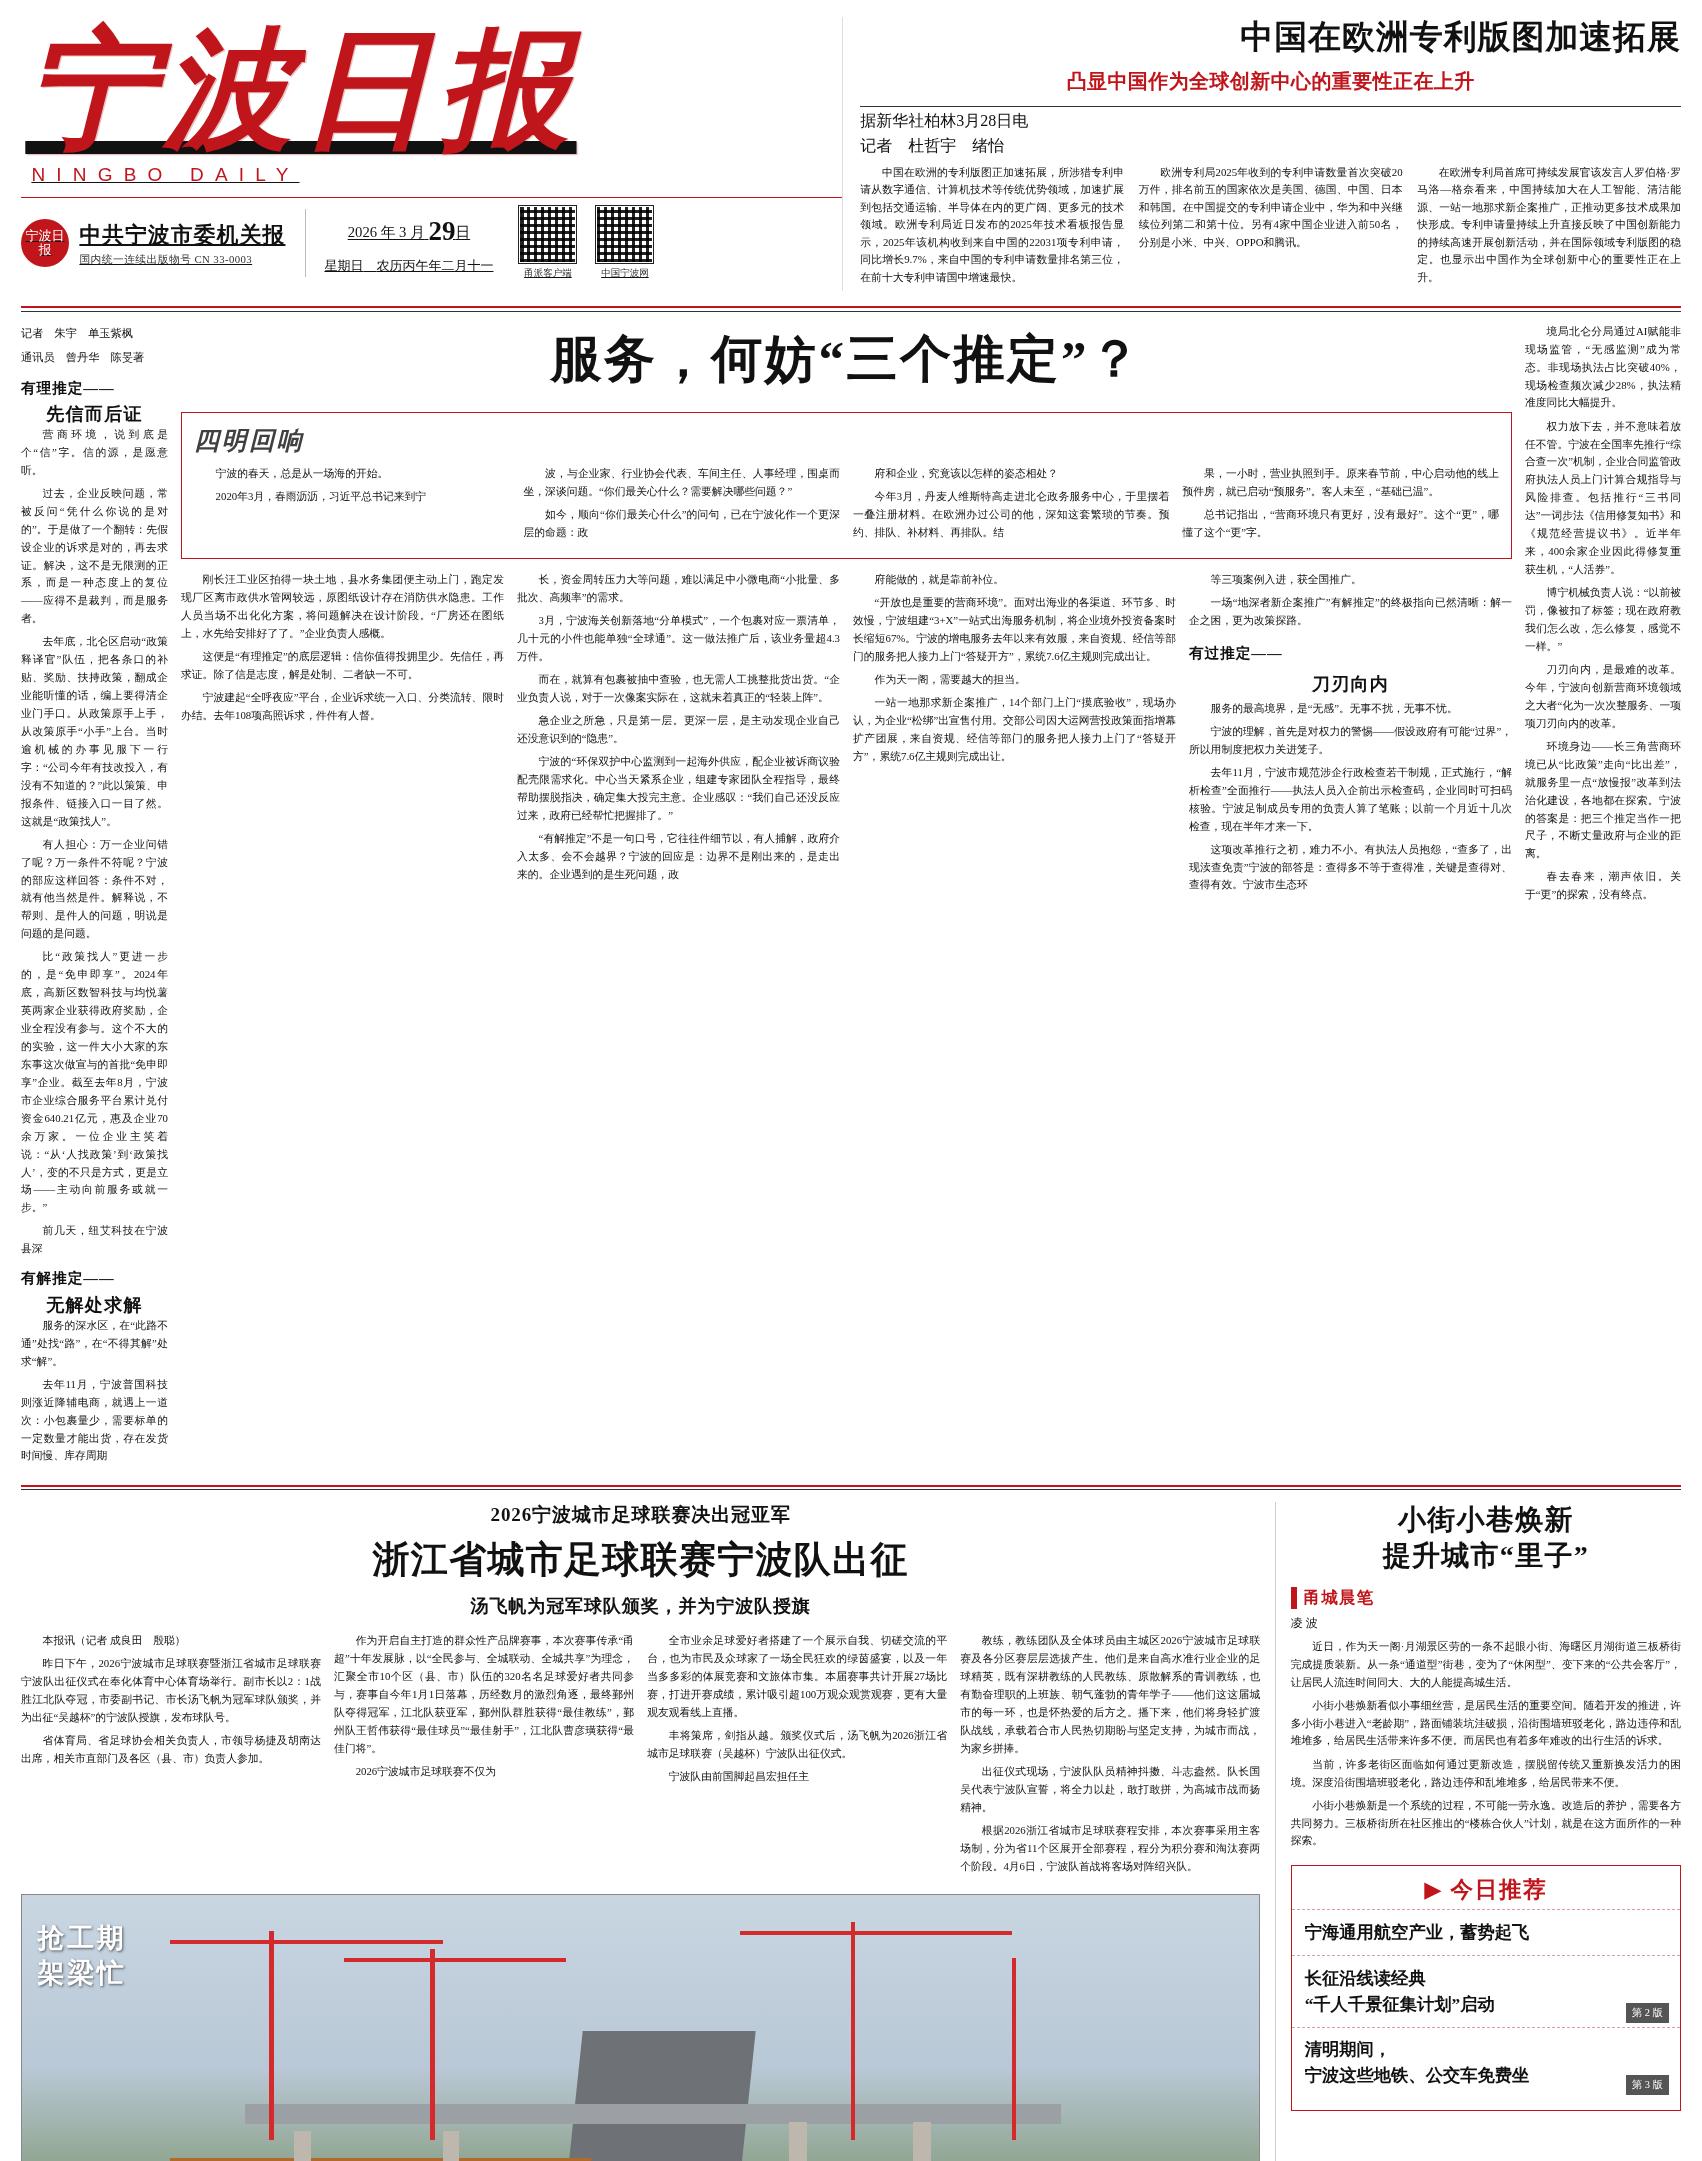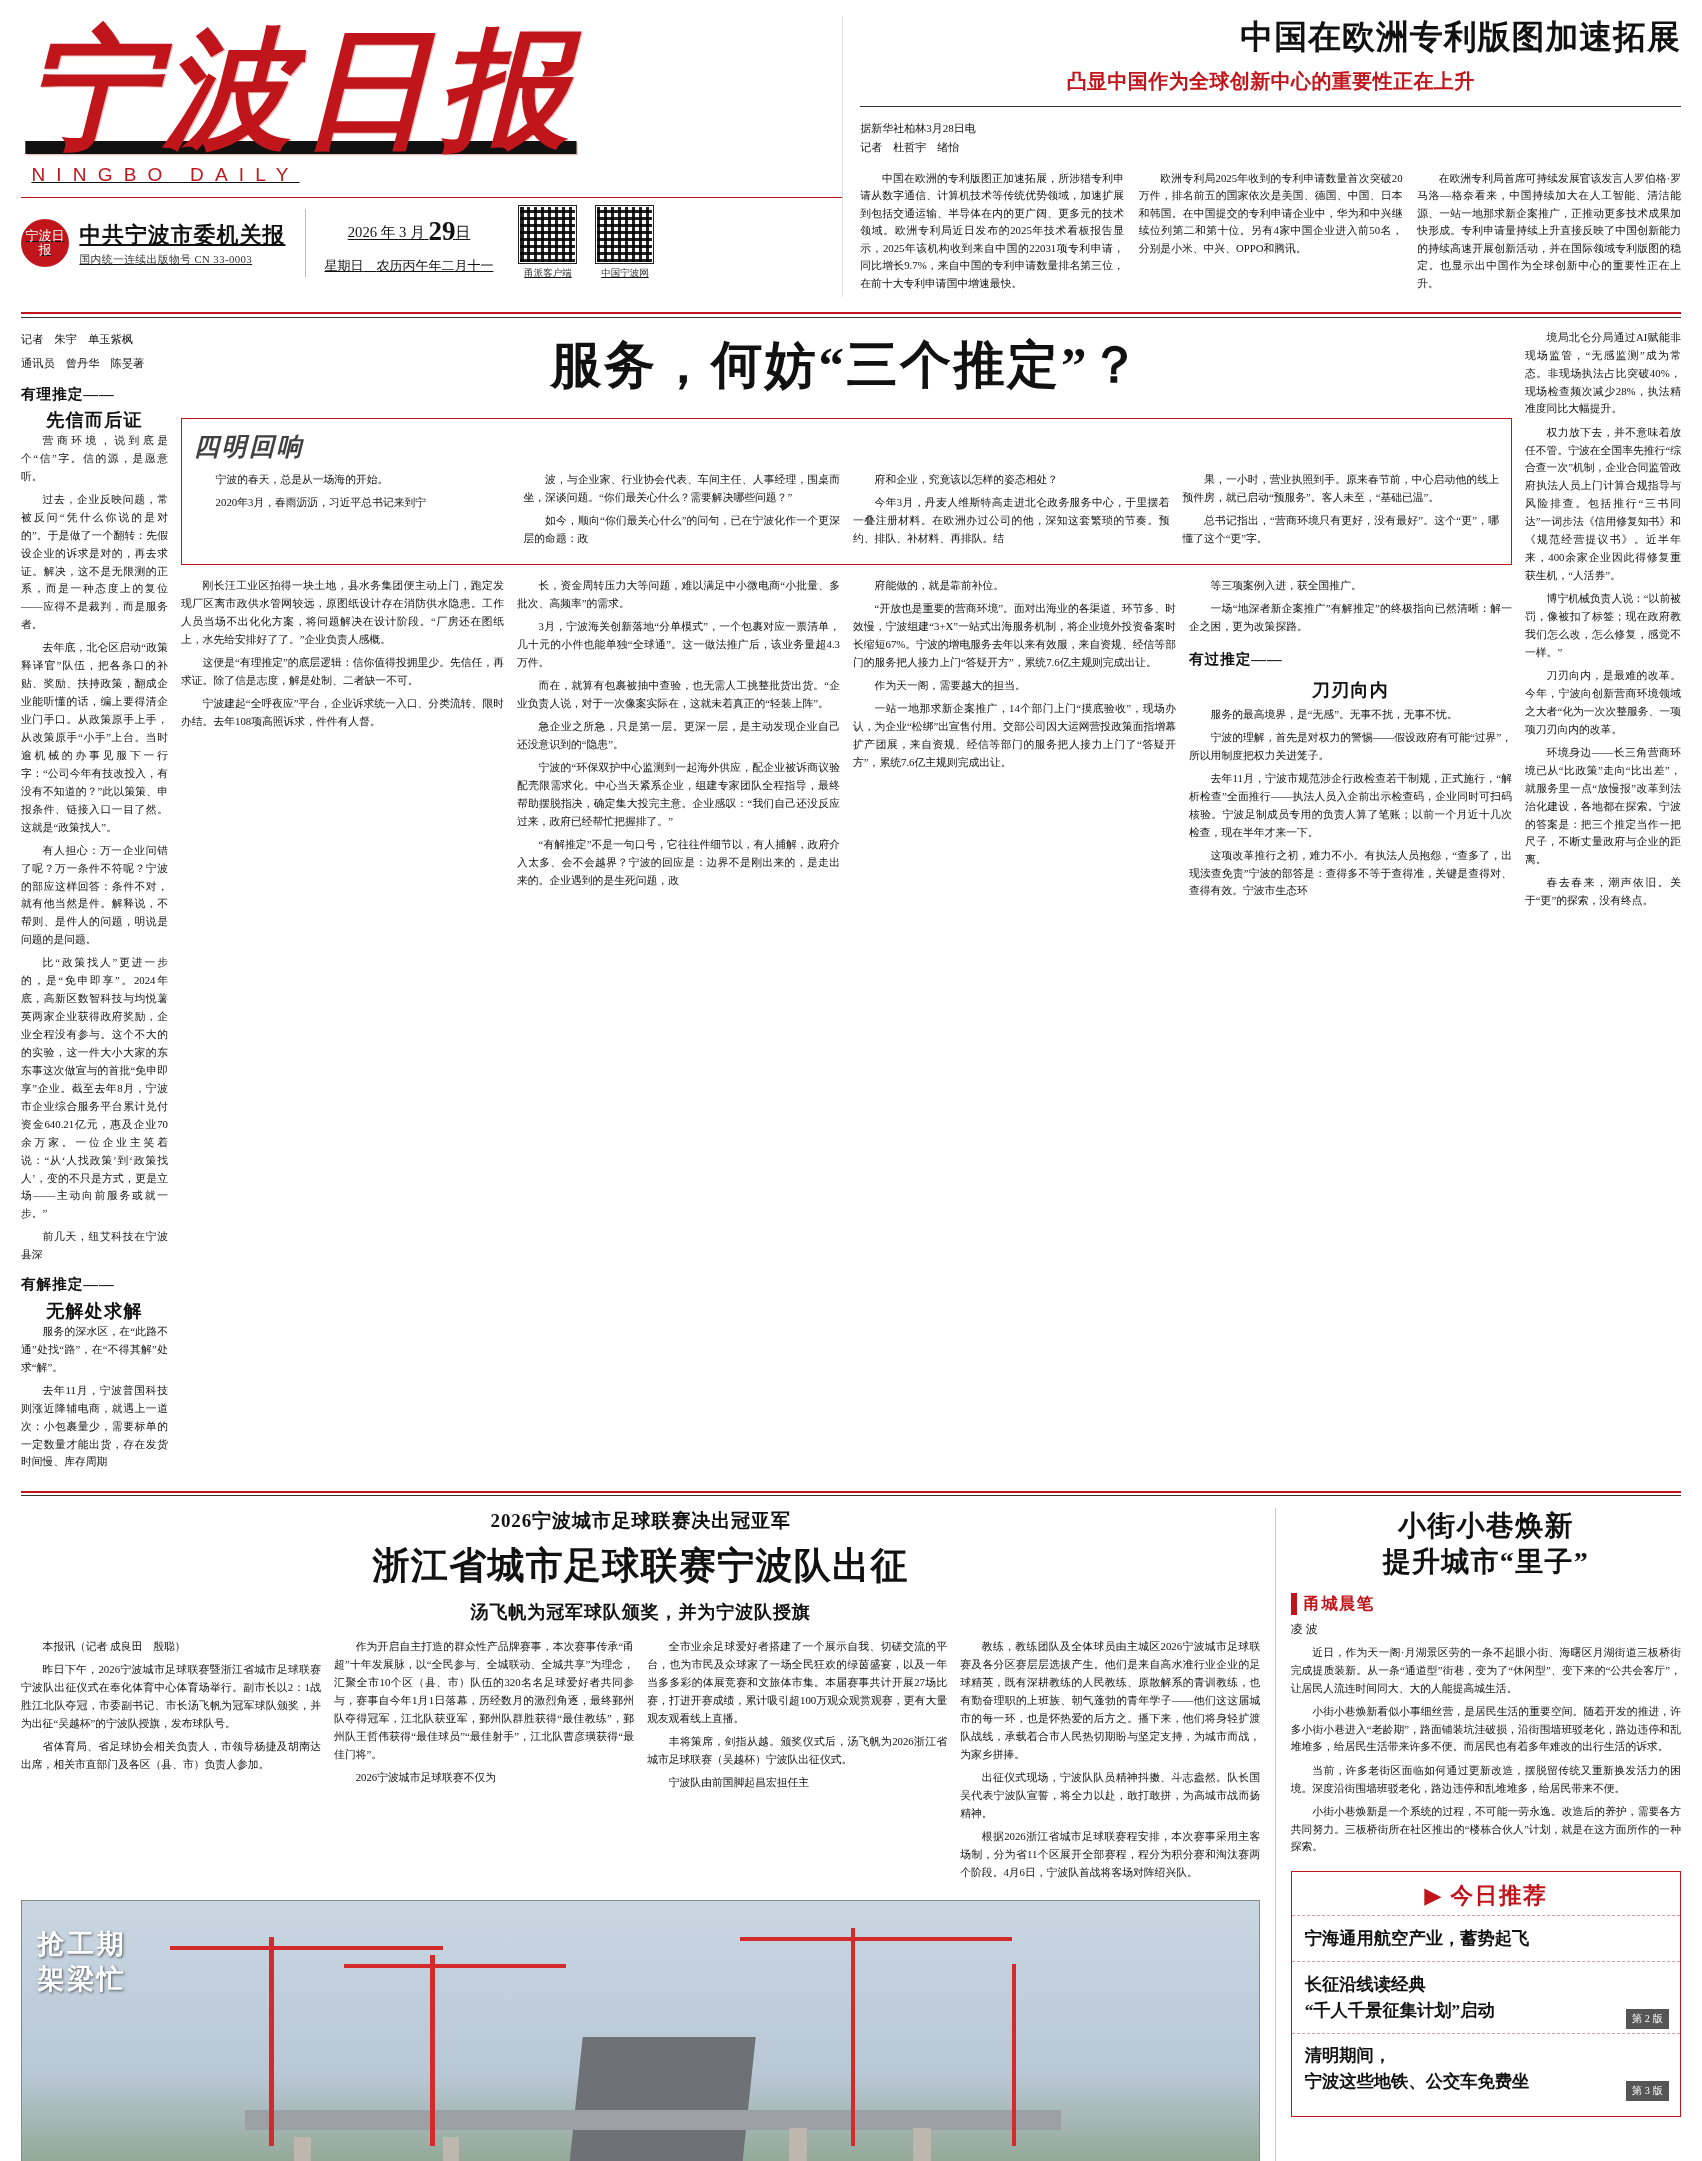--- a/index.html
+++ b/index.html
@@ -36,23 +36,23 @@
   .qr { text-align:center; font-size:9.5px; color:#333;}
   .qr .code { width:57px; height:57px; background:
       repeating-linear-gradient(0deg,#222 0 3.5px,#fff 3.5px 7px),
       repeating-linear-gradient(90deg,#222 0 3.5px,transparent 3.5px 7px);
       background-blend-mode:multiply; border:1.7px solid #fff; outline:0.9px solid #222;}
   .qr .cap { margin-top:4.3px; }
 
   .mast-right { flex:1; padding-left:17.3px; border-left:0.9px solid #ddd; }
   .hl-title { font-size:33px; font-weight:700; text-align:right; letter-spacing:0.9px; line-height:1.25; }
   .hl-sub { font-size:20px; font-weight:700; text-align:center; color:#c0161b; margin-top:9.5px; letter-spacing:0.4px;}
-  .hl-meta { font-size:11px; margin-top:11.2px; border-top:0.9px solid #333; padding-top:14px;}
+  .hl-meta { font-size:16px; margin-top:11.2px; border-top:0.9px solid #333; padding-top:4px;}
   .hl-meta .line2 { margin-top:3.5px; }
-  .hl-cols { display:flex; gap:14.7px; margin-top:15px;justify-content:flex-end; }
+  .hl-cols { display:flex; gap:14.7px; margin-top:7px; }
   .hl-cols .col { flex:1; font-size:10.8px; line-height:1.62; text-align:justify; }
   .hl-cols .col p { margin:0 0 5.2px 0; text-indent:2em; }
 
   .rule-thick { border-top:2.6px solid #c0161b; margin:14.7px 0 0 0;}
   .rule-thin { border-top:0.9px solid #333; margin:2.6px 0 11.2px 0;}
 
   
   .body-grid { display:flex; gap:13px; }
   .col-left { width: 147px; }
   .col-mid  { flex:1; }

